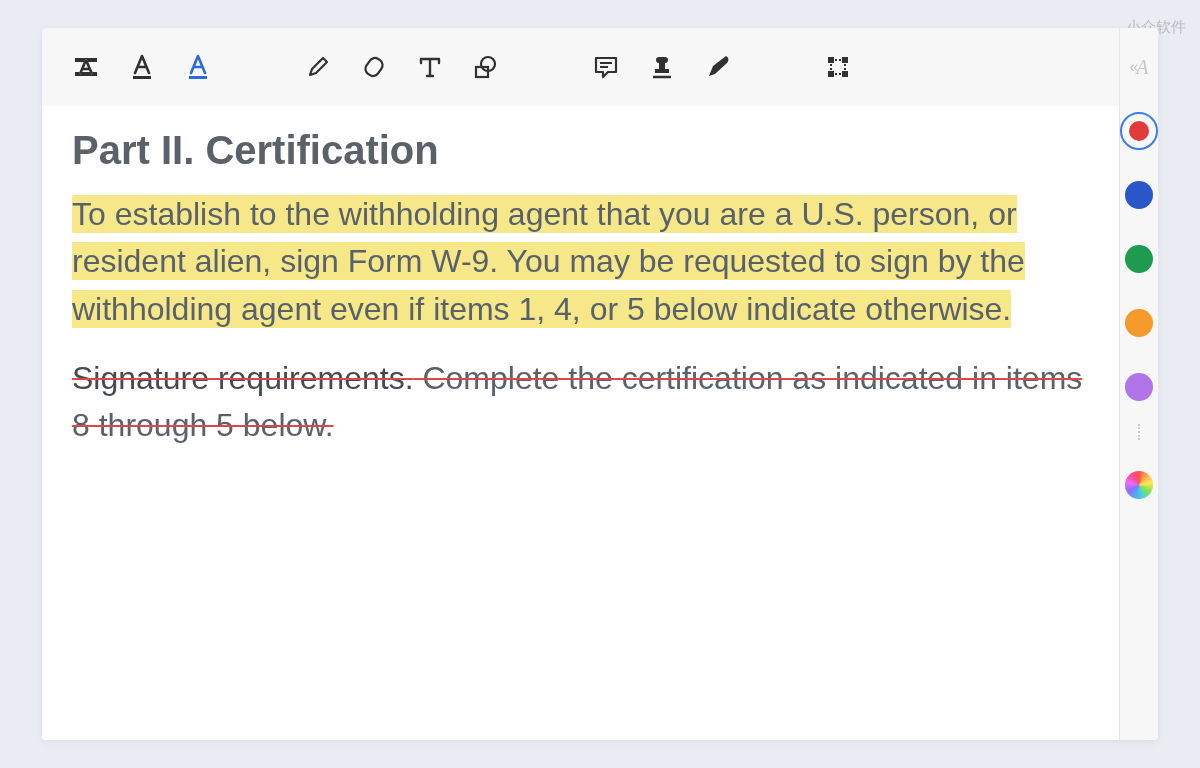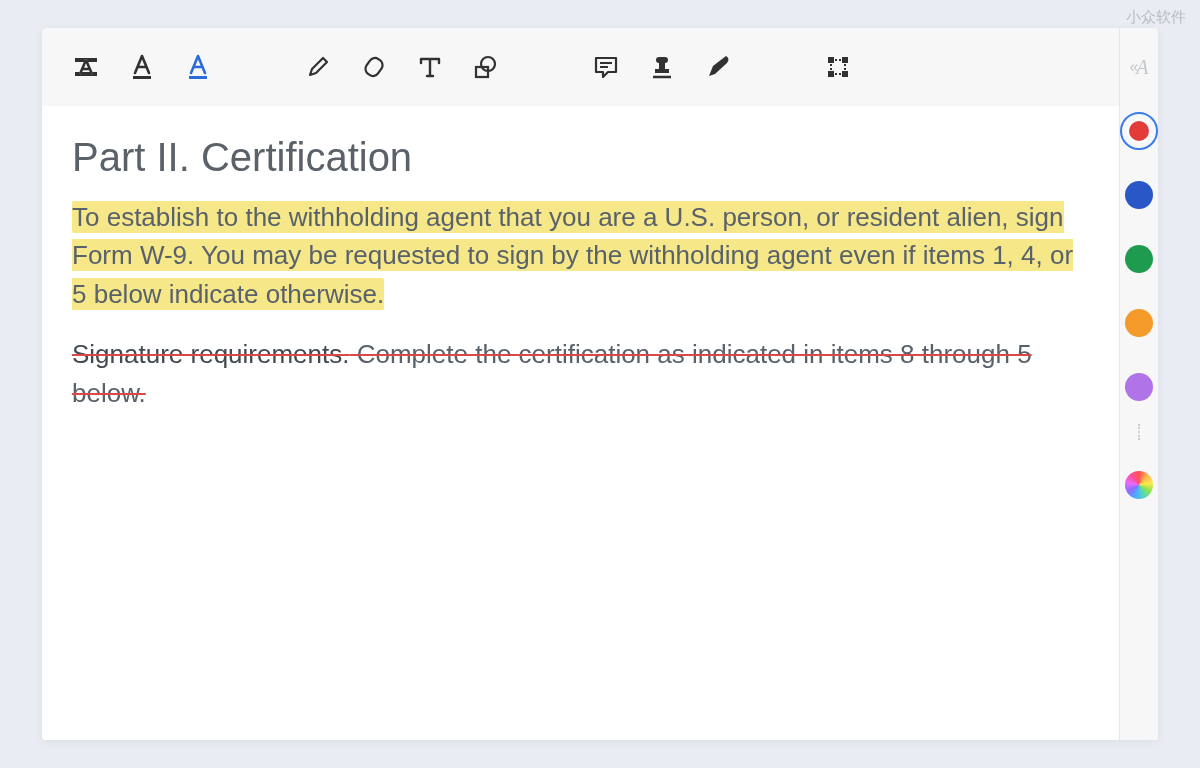--- a/index.html
+++ b/index.html
@@ -5,21 +5,21 @@
   * { box-sizing: border-box; }
   html, body {
     margin: 0; padding: 0;
     width: 1200px; height: 768px;
     background: #e9ecf2;
     font-family: "Segoe UI", "Helvetica Neue", Arial, sans-serif;
     color: #555d67;
   }
   .watermark {
     position: absolute;
-    top: 8px; right: 14px;
+    top: 18px; right: 14px;
     color: #b8bcc2;
     font-size: 15px;
     font-family: Liberation Serif, serif;
   }
   .shell {
     position: absolute;
     top: 28px; left: 42px; right: 42px; bottom: 28px;
     background: #f7f7f8;
     border-radius: 4px;
     box-shadow: 0 2px 10px rgba(0,0,0,0.06);
@@ -52,27 +52,27 @@
   .tb-btn.active { color: #2a6bdc; }
   .doc-scroll {
     flex: 1 1 auto;
     background: #ffffff;
     padding: 18px 30px 24px 30px;
     overflow: hidden;
     color: #555d67;
   }
   .h1 {
     font-size: 40px;
-    font-weight: 400;
+    font-weight: 700;
     color: #5b6169;
-    margin-top: 11px;
+    margin-top: 4px;
     margin-bottom: 18px;
   }
   .para {
-    font-size: 26px;
+    font-size: 32px;
     line-height: 1.48;
     margin-bottom: 22px;
     color: #59616b;
   }
   .hl {
     background: #f6e788;
     border-radius: 2px;
     padding: 1px 0;
   }
   .uline {

